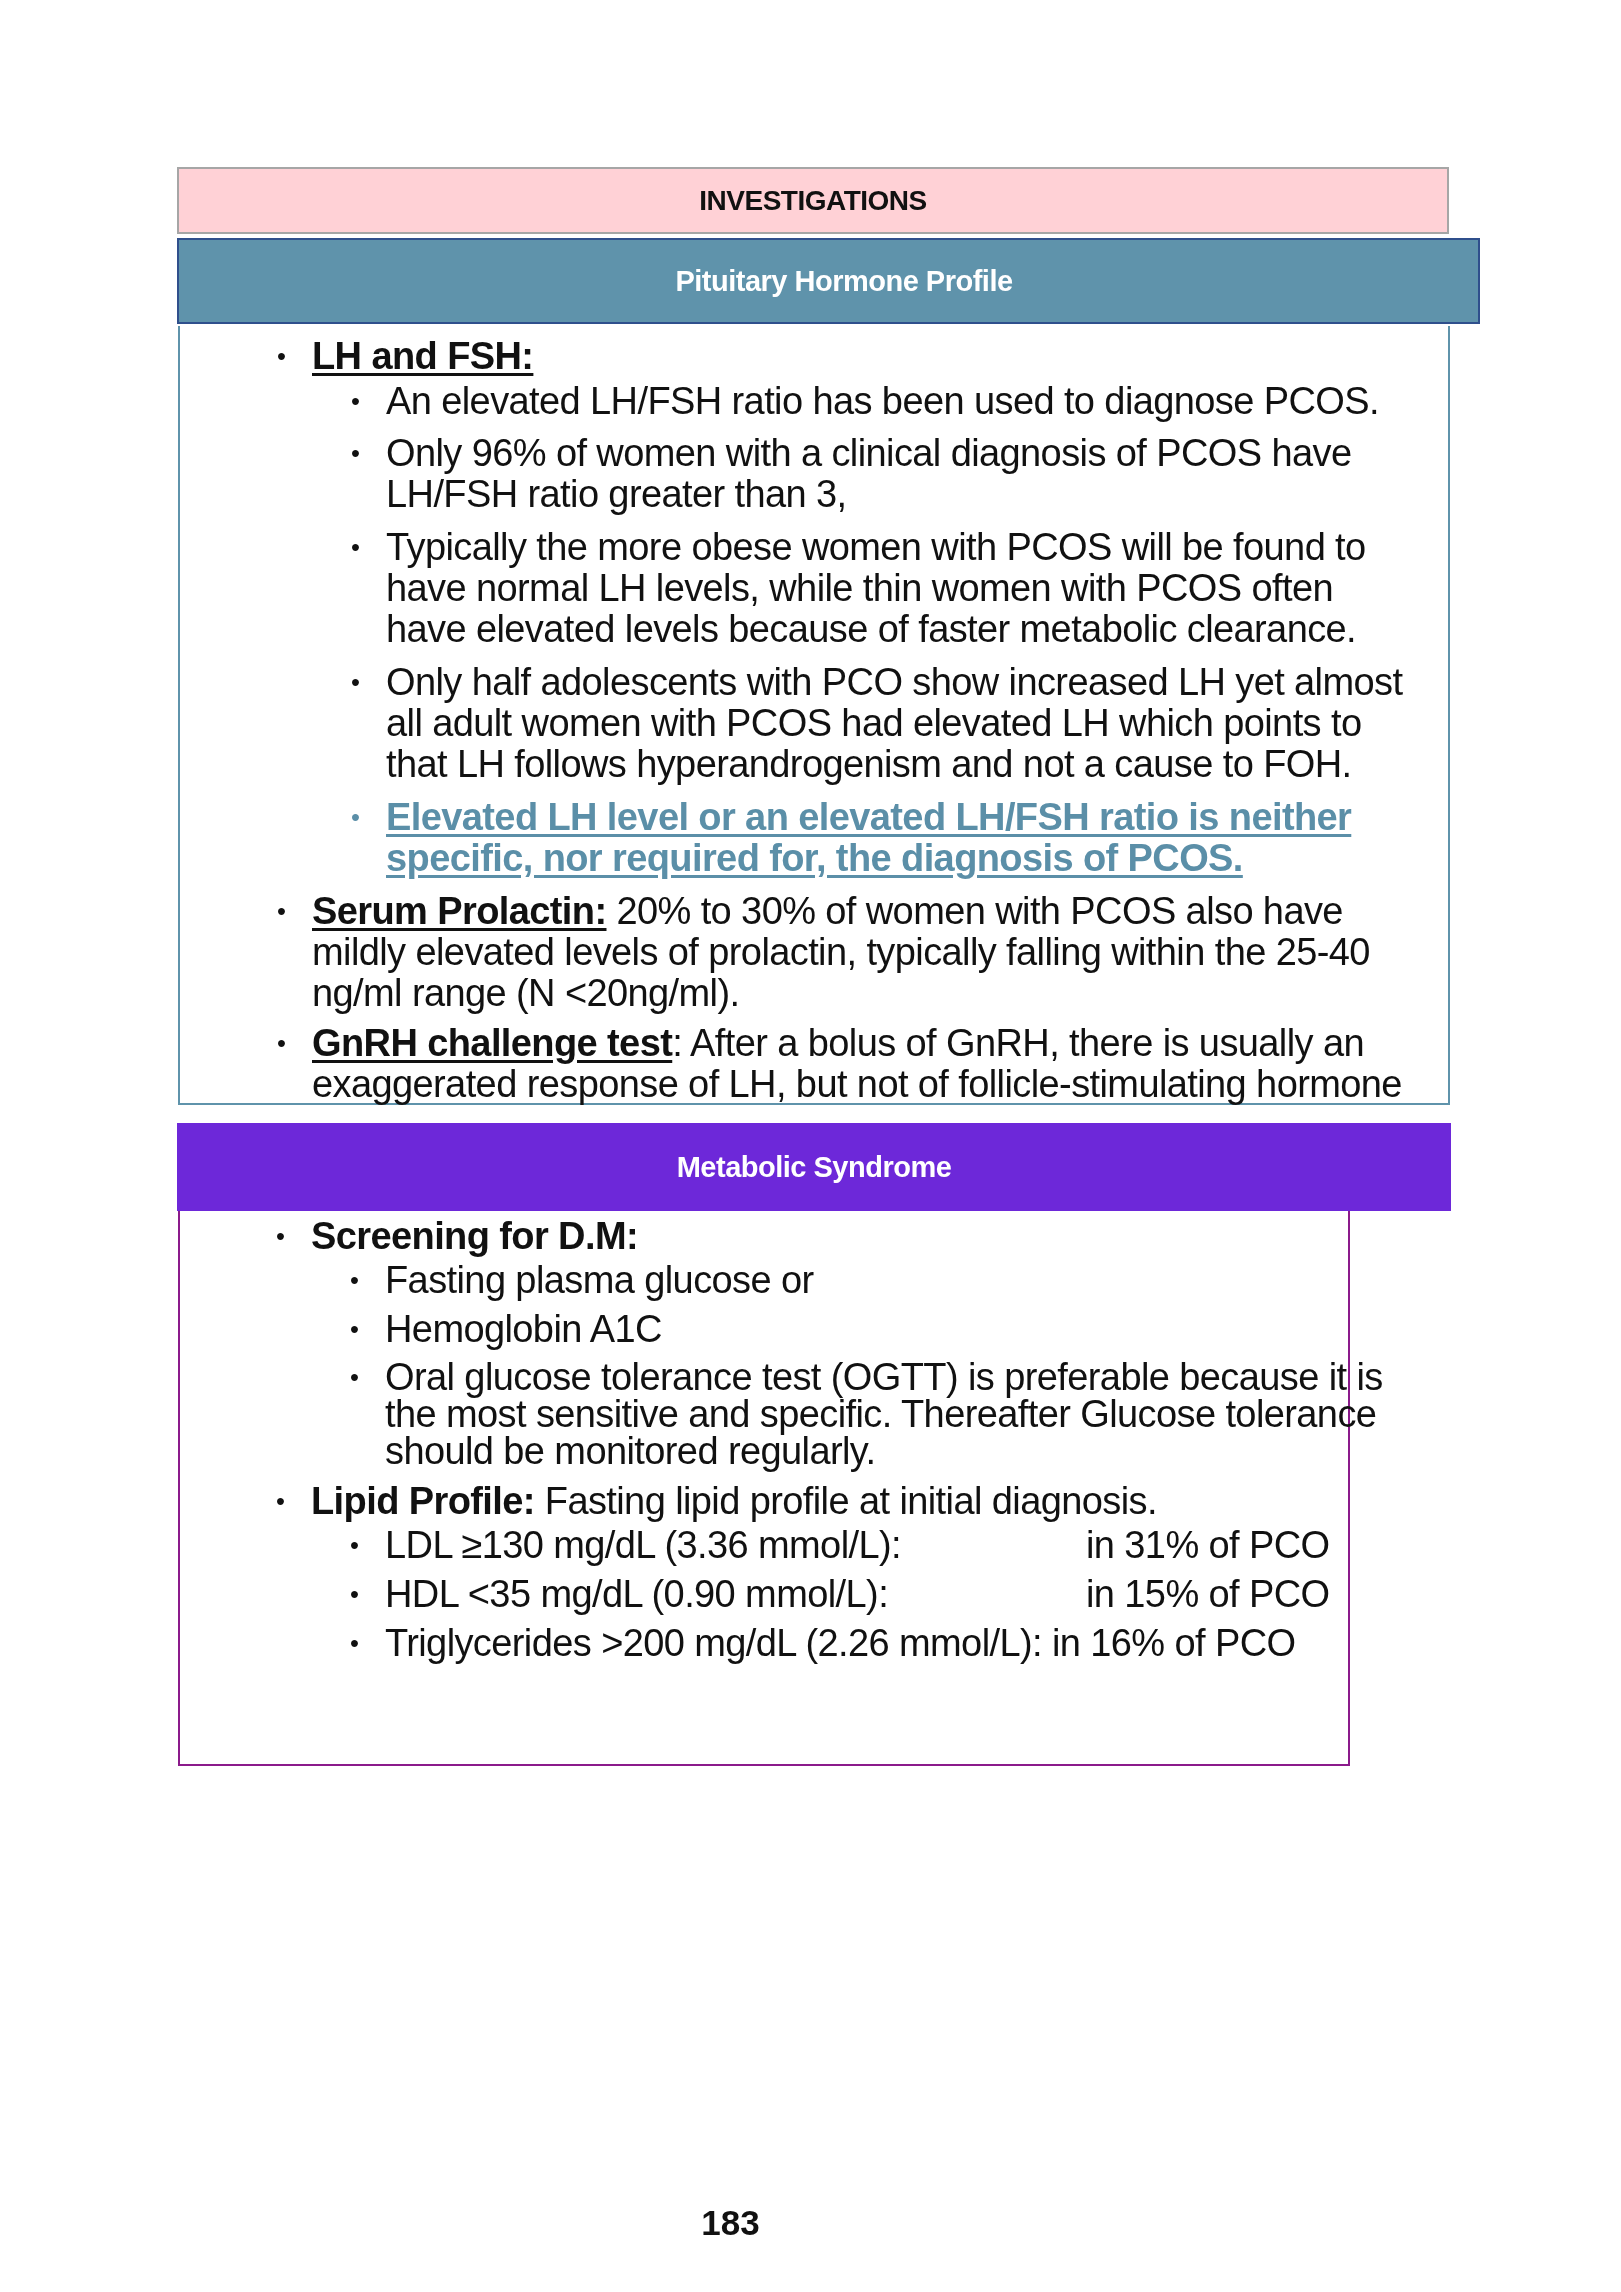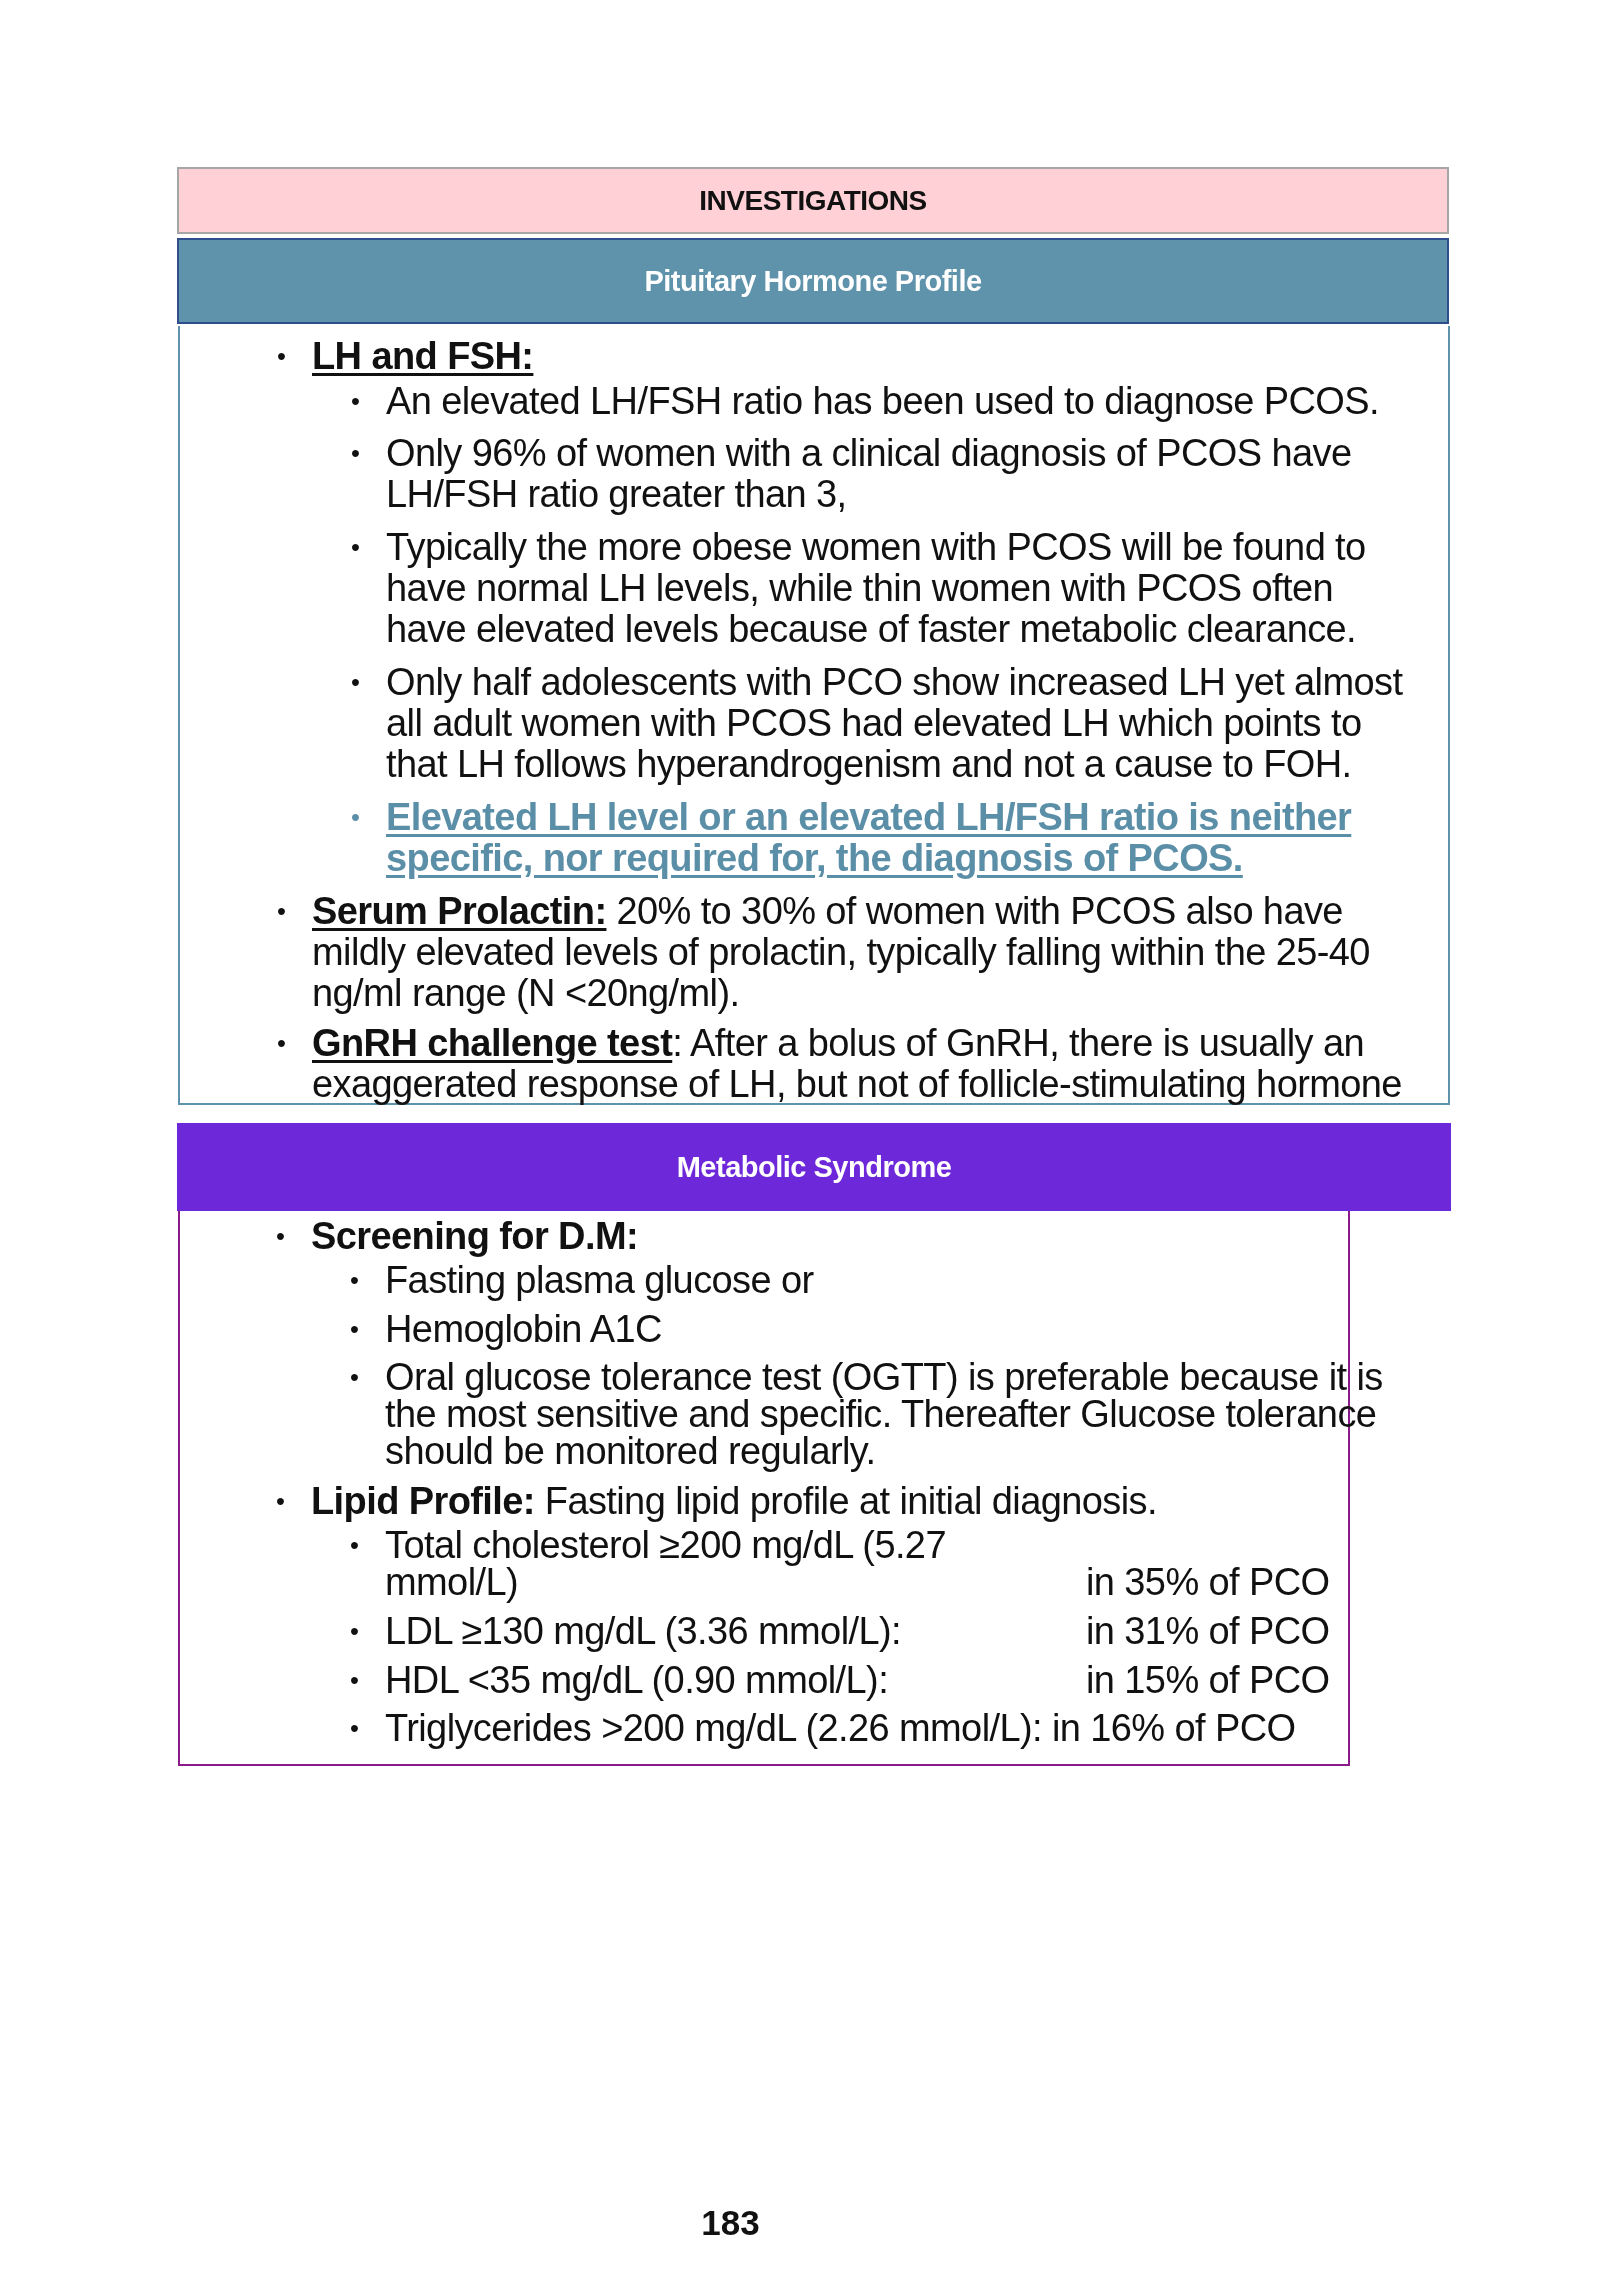--- a/index.html
+++ b/index.html
@@ -19,21 +19,21 @@
     letter-spacing: -0.5px; color: #111;
   }
 
   
   .sec-header {
     position: absolute; left: 177px; width: 1268px;
     display: flex; align-items: center; justify-content: center;
     font-family: "Liberation Sans", sans-serif; font-weight: bold; font-size: 29px;
     color: #ffffff; letter-spacing: -0.5px;
   }
-  .pit-header { top: 238px; height: 82px; background: #5F93AB; border: 2.9px solid #2F4F8C; }
+  .pit-header { top: 238px; height: 82px; background: #5F93AB; border: 2.9px solid #2F4F8C; padding-left: 31px; }
   .met-header { top: 1123px; height: 88px; background: #6d28d9; width: 1274px; }
 
   .sec-body { position: absolute; left: 178px; background: #ffffff; box-sizing: border-box; }
   .pit-body { top: 326px; width: 1272px; height: 779px; border: 2.9px solid #5F93AB; border-top: none; }
   .met-body { top: 1211px; width: 1172px; height: 555px; border: 2.9px solid #8B1A8B; border-top: none; }
 
   ul { list-style: none; margin: 0; padding: 0; }
   .lvl1 > li, .lvl2 > li {
     position: relative; font-size: 38px; line-height: 41px;
     letter-spacing: -0.6px;
@@ -110,23 +110,20 @@
         <ul class="lvl2 dm">
           <li>Fasting plasma glucose or</li>
           <li>Hemoglobin A1C</li>
           <li class="multi">Oral glucose tolerance test (OGTT) is preferable because it is the most sensitive and specific. Thereafter Glucose tolerance should be monitored regularly.</li>
         </ul>
       </li>
       <li>
         <span class="label-bold">Lipid Profile:</span><span> Fasting lipid profile at initial diagnosis.</span>
         <ul class="lvl2">
           <li>
-            <span class="lipid-name">Total cholesterol ≥200 mg/dL (5.27 mmol/L)</span><span class="lipid-pct">in 35% of PCO</span>
-          </li>
-          <li>
             <span class="lipid-name">LDL ≥130 mg/dL (3.36 mmol/L):</span><span class="lipid-pct">in 31% of PCO</span>
           </li>
           <li>
             <span class="lipid-name">HDL &lt;35 mg/dL (0.90 mmol/L):</span><span class="lipid-pct">in 15% of PCO</span>
           </li>
           <li>
             <span>Triglycerides &gt;200 mg/dL (2.26 mmol/L):  in 16% of PCO</span>
           </li>
         </ul>
       </li>

